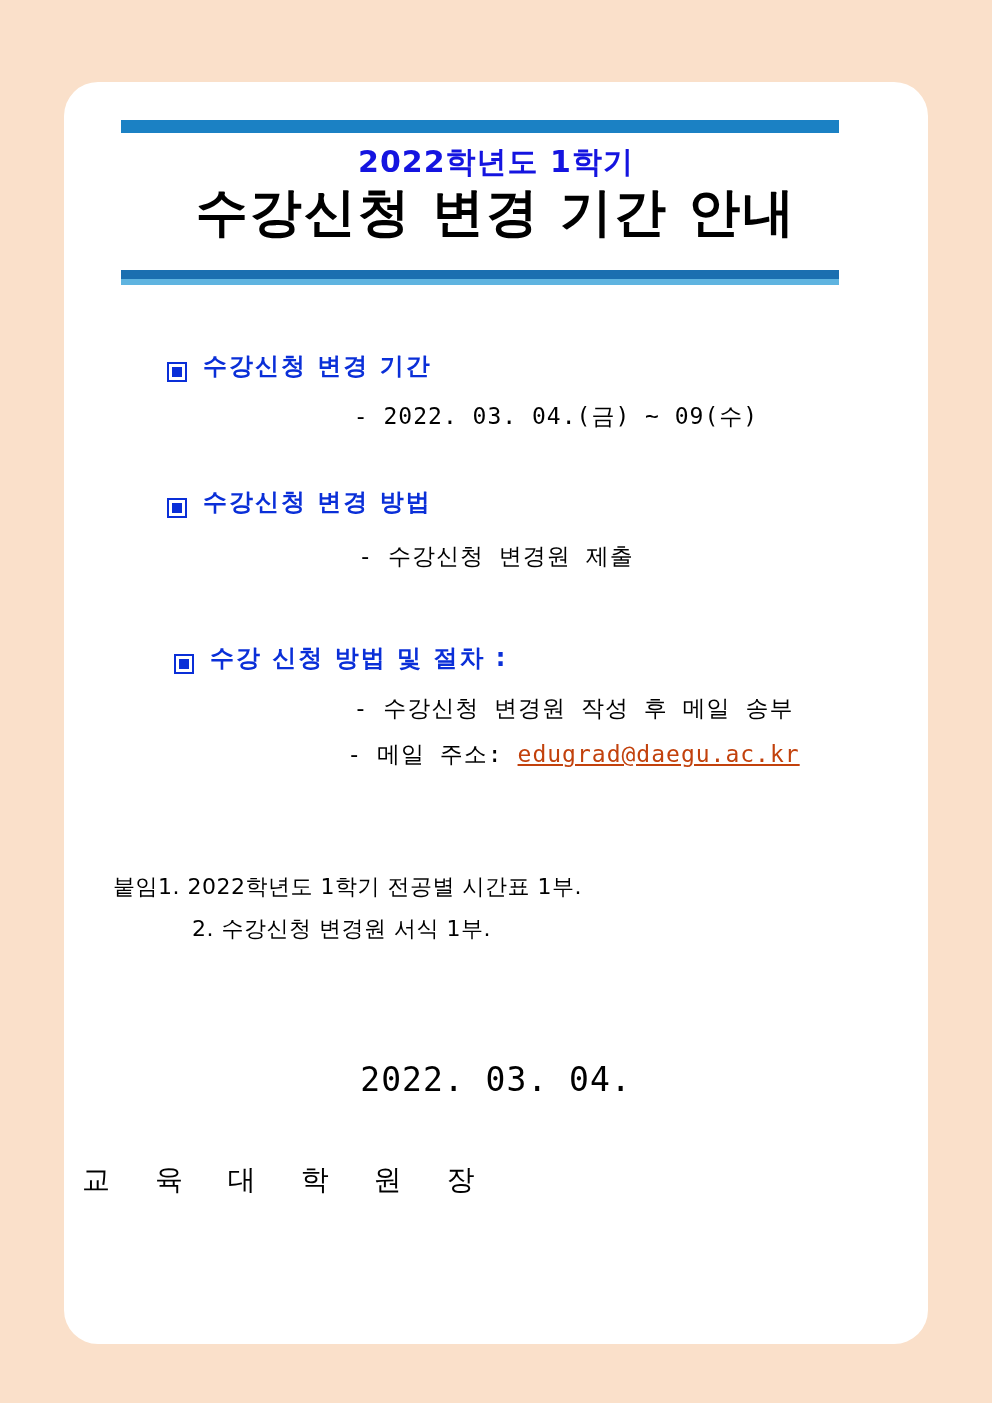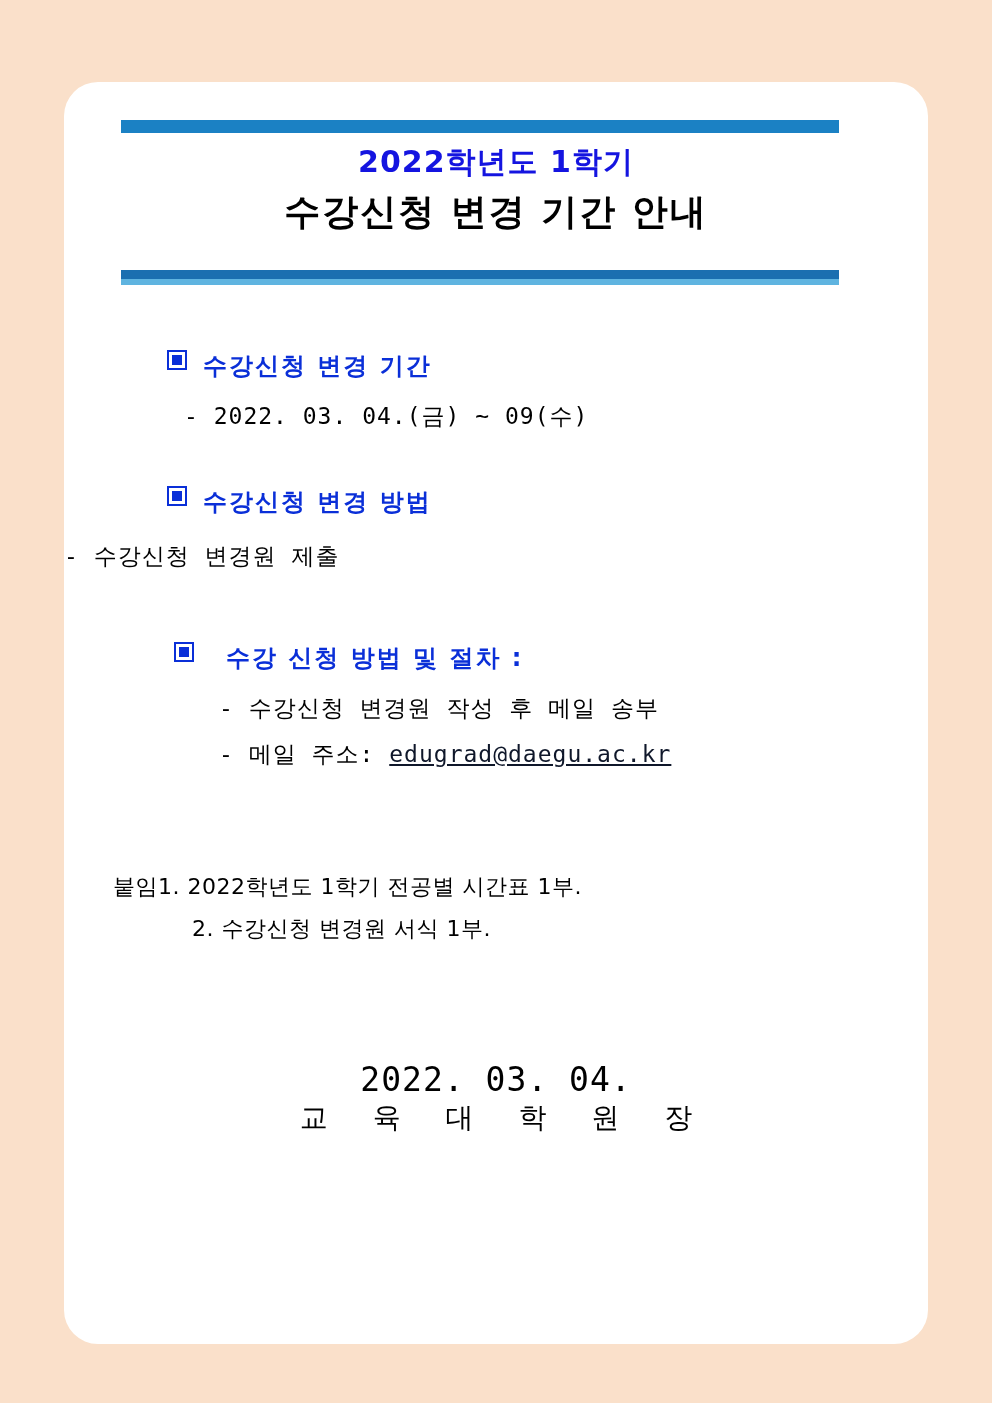--- a/index.html
+++ b/index.html
@@ -58,38 +58,38 @@
   .title-line1 {
     font-family: "DejaVu Sans", sans-serif;
     font-size: 30px;
     font-weight: bold;
     color: #1414e0;
     letter-spacing: 1px;
     line-height: 44px;
   }
   .title-line2 {
     font-family: "DejaVu Sans", sans-serif;
-    font-size: 36px;
+    font-size: 52px;
     font-weight: bold;
     color: #000000;
     letter-spacing: 2px;
     line-height: 56px;
   }
   .body-area {
     position: absolute;
     left: 0;
     top: 268px;
     width: 100%;
   }
   .section {
     margin-bottom: 4px;
   }
   .head-row {
     display: flex;
-    align-items: flex-start;
+    align-items: flex-end;
     color: #0a2fd8;
     font-size: 24px;
     font-weight: bold;
     letter-spacing: 2px;
   }
   .head-row .marker {
     width: 20px;
     height: 20px;
     border: 2px solid #0a2fd8;
     box-sizing: border-box;
@@ -100,36 +100,37 @@
   .head-row .marker::after {
     content: "";
     position: absolute;
     left: 3px;
     top: 3px;
     right: 3px;
     bottom: 3px;
     background: #0a2fd8;
   }
   .ind-1 { margin-left: 103px; }
-  .ind-2 { margin-left: 110px; gap: 16px; }
+  .ind-2 { margin-left: 110px; }
   .sub {
     font-family: "DejaVu Sans Mono", monospace;
     font-size: 23px;
     color: #000000;
     letter-spacing: 1px;
     line-height: 40px;
+    text-align: center;
   }
   .sub-a { margin-left: 120px; margin-top: 14px; }
   .sub-b { margin-top: 18px; }
   .sub-c { margin-left: 155px; margin-top: 14px; }
   .sub-d { margin-left: 155px; margin-top: 6px; }
   .gap-lg { height: 46px; }
   .gap-xl { height: 62px; }
   .mail-link {
-    color: #0f172a;
+    color: #c2410c;
     text-decoration: underline;
     font-family: "DejaVu Sans Mono", monospace;
   }
   .attach {
     margin-top: 92px;
     margin-left: 49px;
     font-size: 22px;
     color: #000000;
     line-height: 42px;
     letter-spacing: 0.5px;
@@ -137,21 +138,21 @@
   .attach-2 { margin-left: 128px; }
   .date {
     margin-top: 110px;
     text-align: center;
     font-family: "DejaVu Sans Mono", monospace;
     font-size: 33px;
     color: #000000;
     letter-spacing: 1px;
   }
   .signer {
-    text-align: center;
+    margin-top: 62px;
     font-size: 28px;
     color: #000000;
     letter-spacing: 18px;
     padding-left: 18px;
   }
 </style>
 </head>
 <body>
 
 <div class="page">

